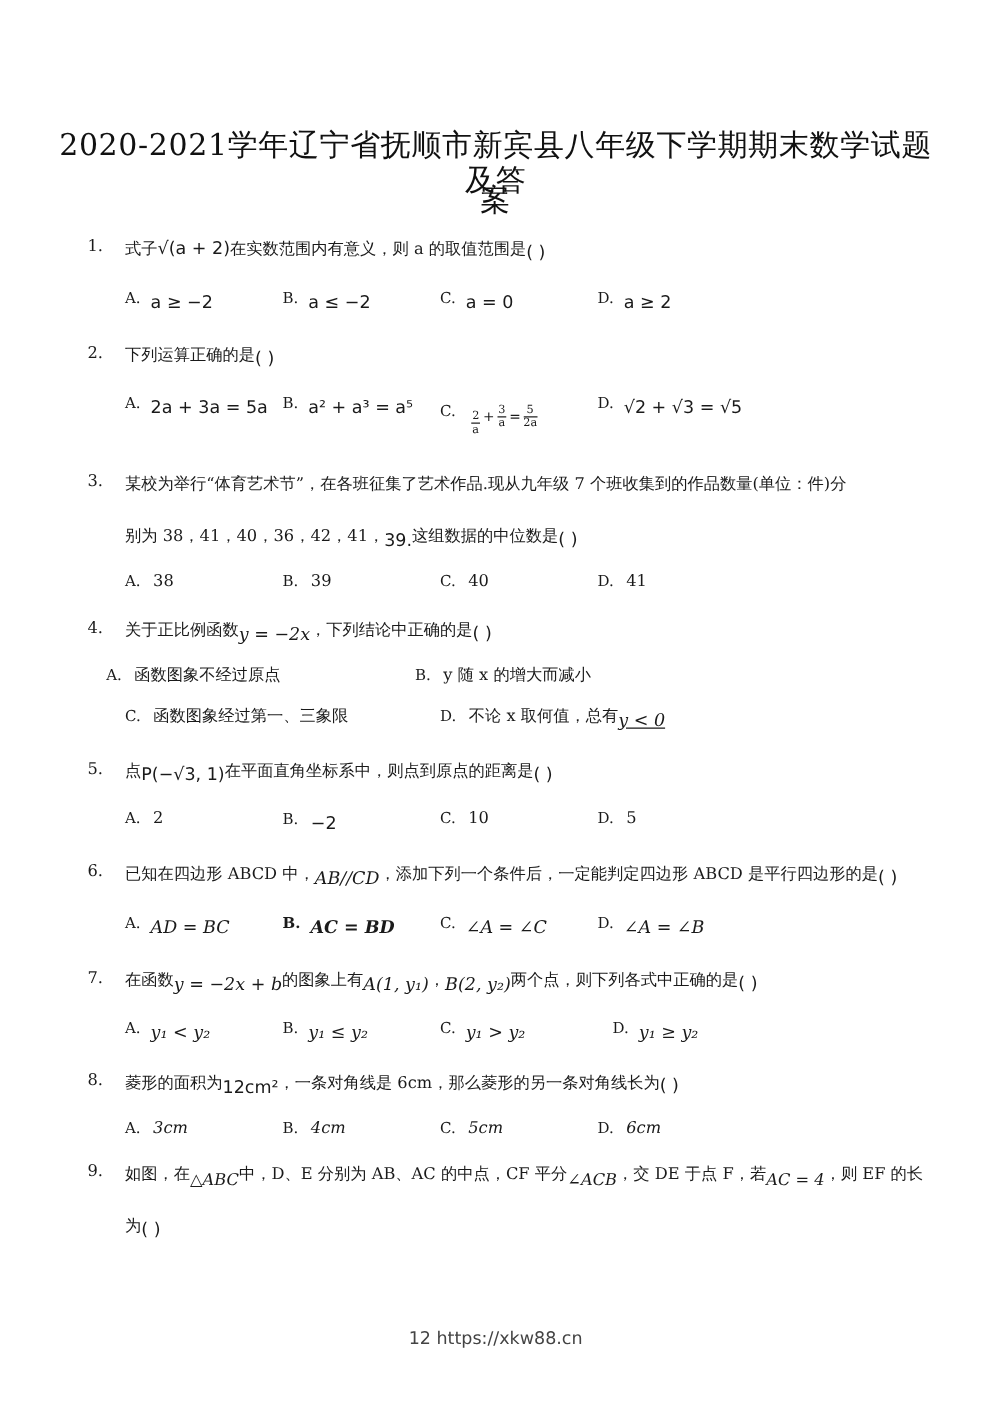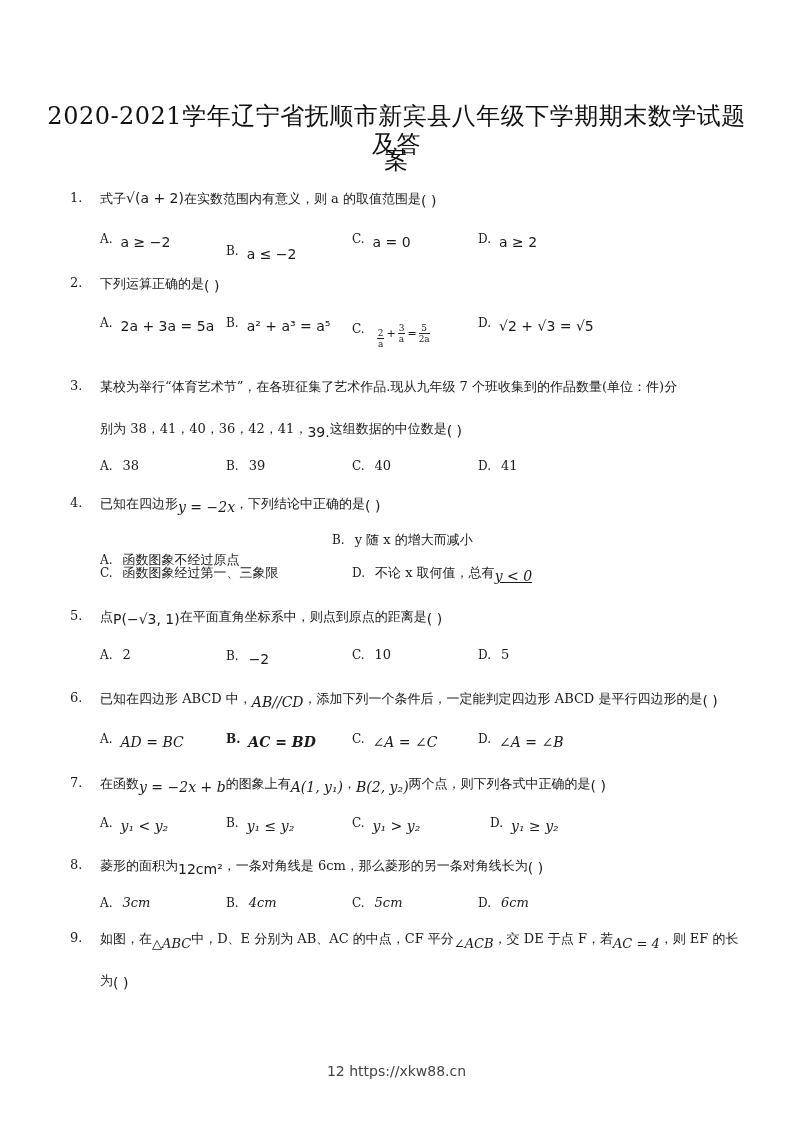--- a/index.html
+++ b/index.html
@@ -33,21 +33,21 @@
   <div class="title t2">案</div>
 
   <div class="q" style="top:190px;">
     <span class="qnum">1.</span>
     <span class="qtext">
       <span>式子</span><span class="m">√(a + 2)</span><span>在实数范围内有意义，则 a 的取值范围是</span><span class="paren">(   )</span>
     </span>
   </div>
   <div class="q" style="top:234px;">
     <span class="opt" style="left:100px;"><span class="olabel">A.</span><span class="m">a ≥ −2</span></span>
-    <span class="opt" style="left:226px;margin-top:12px;"><span class="olabel">B.</span><span class="m">a ≤ −2</span></span>
+    <span class="opt" style="left:226px;"><span class="olabel">B.</span><span class="m">a ≤ −2</span></span>
     <span class="opt" style="left:352px;"><span class="olabel">C.</span><span class="m">a = 0</span></span>
     <span class="opt" style="left:478px;"><span class="olabel">D.</span><span class="m">a ≥ 2</span></span>
   </div>
 
   <div class="q" style="top:275px;">
     <span class="qnum">2.</span>
     <span class="qtext">
       <span>下列运算正确的是</span><span class="paren">(   )</span>
     </span>
   </div>
@@ -74,25 +74,25 @@
   <div class="q" style="top:458px;">
     <span class="opt" style="left:100px;"><span class="olabel-flat">A.</span><span>38</span></span>
     <span class="opt" style="left:226px;"><span class="olabel-flat">B.</span><span>39</span></span>
     <span class="opt" style="left:352px;"><span class="olabel-flat">C.</span><span>40</span></span>
     <span class="opt" style="left:478px;"><span class="olabel-flat">D.</span><span>41</span></span>
   </div>
 
   <div class="q" style="top:495px;">
     <span class="qnum">4.</span>
     <span class="qtext">
-      <span>已知在四边形</span><span class="m mi" style="position:relative; top:4px;">y = −2x</span><span>，下列结论中正确的是</span><span class="paren">(   )</span>
+      <span>关于正比例函数</span><span class="m mi" style="position:relative; top:4px;">y = −2x</span><span>，下列结论中正确的是</span><span class="paren">(   )</span>
     </span>
   </div>
   <div class="q" style="top:531px;">
-    <span class="opt" style="left:100px;margin-top:20px;"><span class="olabel-flat">A.</span><span>函数图象不经过原点</span></span>
+    <span class="opt" style="left:85px;"><span class="olabel-flat">A.</span><span>函数图象不经过原点</span></span>
     <span class="opt" style="left:332px;"><span class="olabel-flat">B.</span><span>y 随 x 的增大而减小</span></span>
   </div>
   <div class="q" style="top:564px;">
     <span class="opt" style="left:100px;"><span class="olabel-flat">C.</span><span>函数图象经过第一、三象限</span></span>
     <span class="opt" style="left:352px;"><span class="olabel-flat">D.</span><span>不论 x 取何值，总有</span><span class="m mi" style="position:relative; top:4px;text-decoration:underline;">y &lt; 0</span></span>
   </div>
 
   <div class="q" style="top:608px;">
     <span class="qnum">5.</span>
     <span class="qtext">

